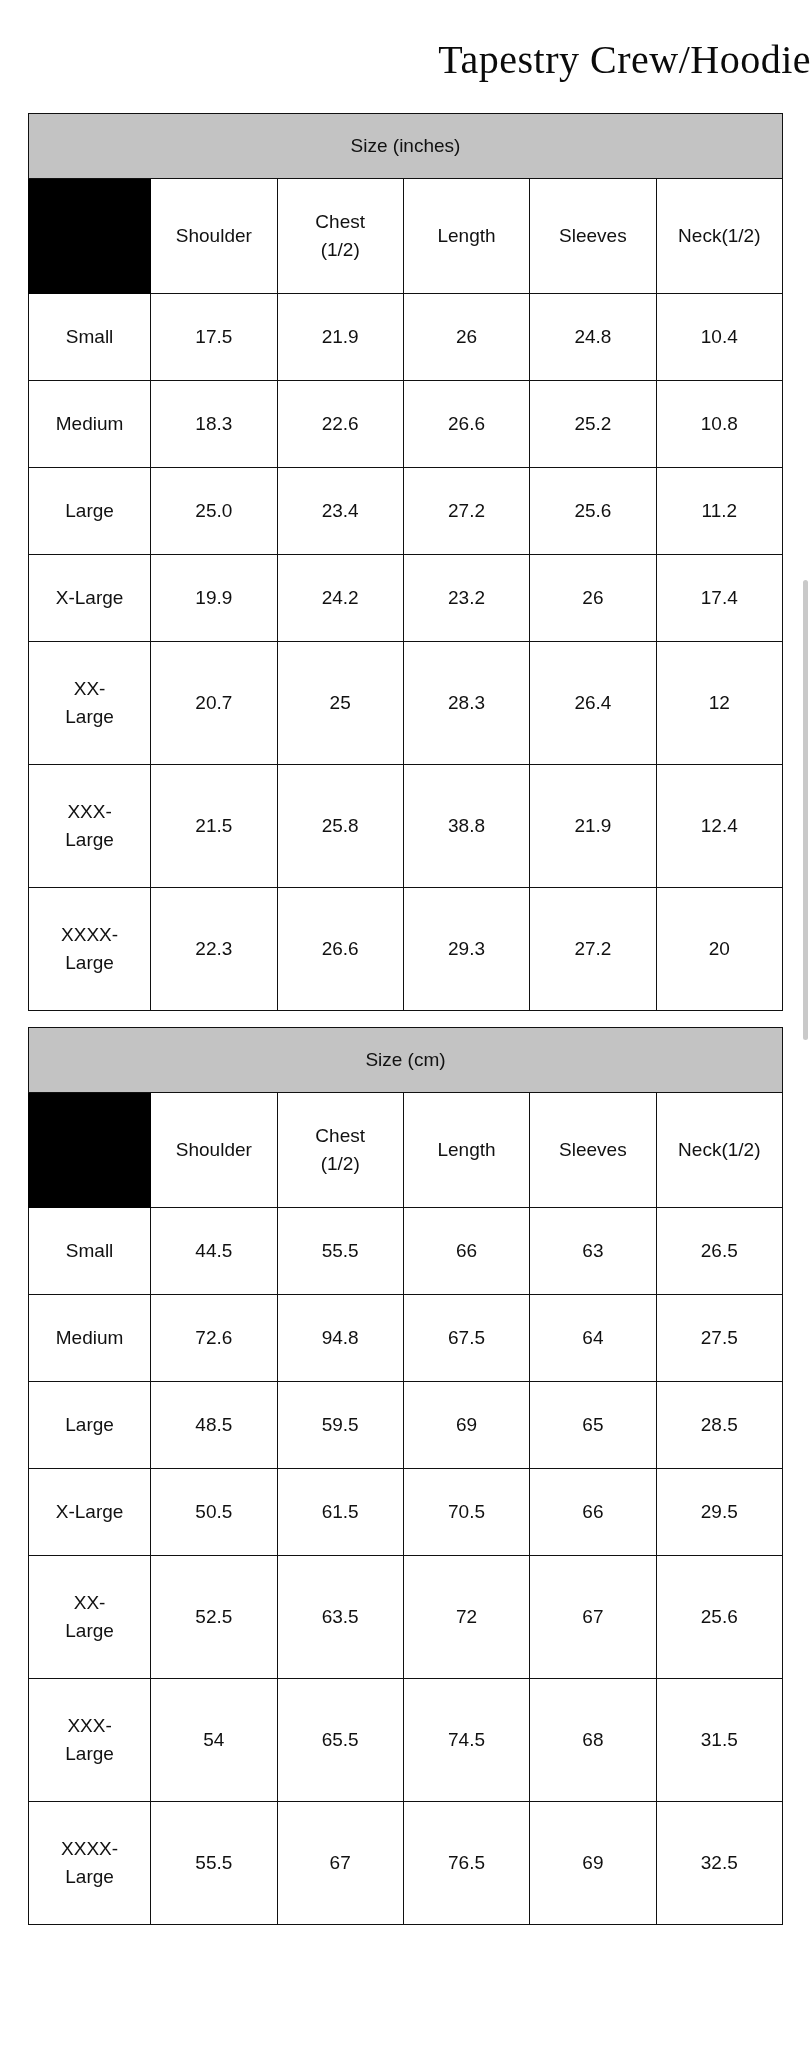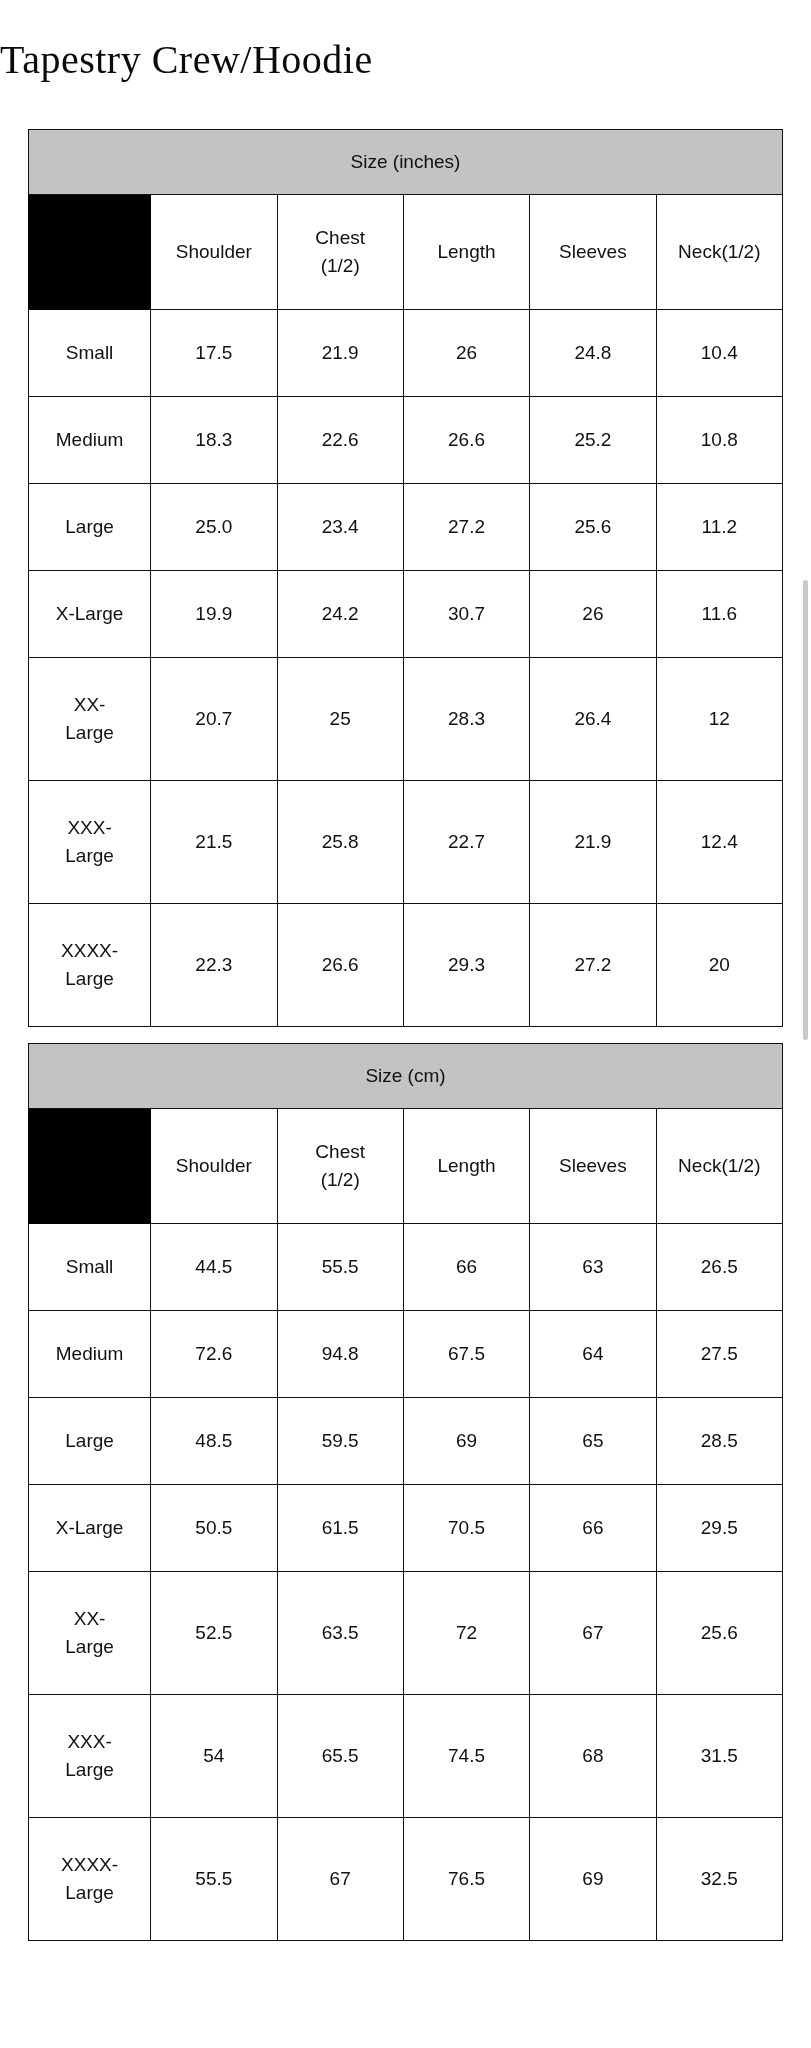--- a/index.html
+++ b/index.html
@@ -16,24 +16,24 @@
   }
   .page {
     width: 811px;
     box-sizing: border-box;
     padding: 0;
   }
   .doc-title {
     font-family: "Liberation Serif", serif;
     font-size: 40px;
     font-weight: 400;
-    text-align: left;
+    text-align: right;
     letter-spacing: 0.5px;
     margin: 0;
-    padding: 36px 0 46px 0;
+    padding: 36px 0 30px 0;
     color: #0b0b0b;
   }
   .tables-wrap {
     padding: 0 28px 0 28px;
   }
   table.size-table {
     width: 100%;
     border-collapse: collapse;
     table-layout: fixed;
     font-size: 17px;
@@ -166,23 +166,23 @@
           <td>25.6</td>
           <td>11.2</td>
         </tr>
 
         <tr class="data-row">
           <td>
             <div>X-Large</div>
           </td>
           <td>19.9</td>
           <td>24.2</td>
-          <td>30.7</td>
+          <td>23.2</td>
           <td>26</td>
-          <td>11.6</td>
+          <td>17.4</td>
         </tr>
 
         <tr class="data-row">
           <td class="tall">
             <div>XX-</div>
             <div>Large</div>
           </td>
           <td class="tall">20.7</td>
           <td class="tall">25</td>
           <td class="tall">28.3</td>
@@ -190,21 +190,21 @@
           <td class="tall">12</td>
         </tr>
 
         <tr class="data-row">
           <td class="tall">
             <div>XXX-</div>
             <div>Large</div>
           </td>
           <td class="tall">21.5</td>
           <td class="tall">25.8</td>
-          <td class="tall">22.7</td>
+          <td class="tall">38.8</td>
           <td class="tall">21.9</td>
           <td class="tall">12.4</td>
         </tr>
 
         <tr class="data-row">
           <td class="tall">
             <div>XXXX-</div>
             <div>Large</div>
           </td>
           <td class="tall">22.3</td>

